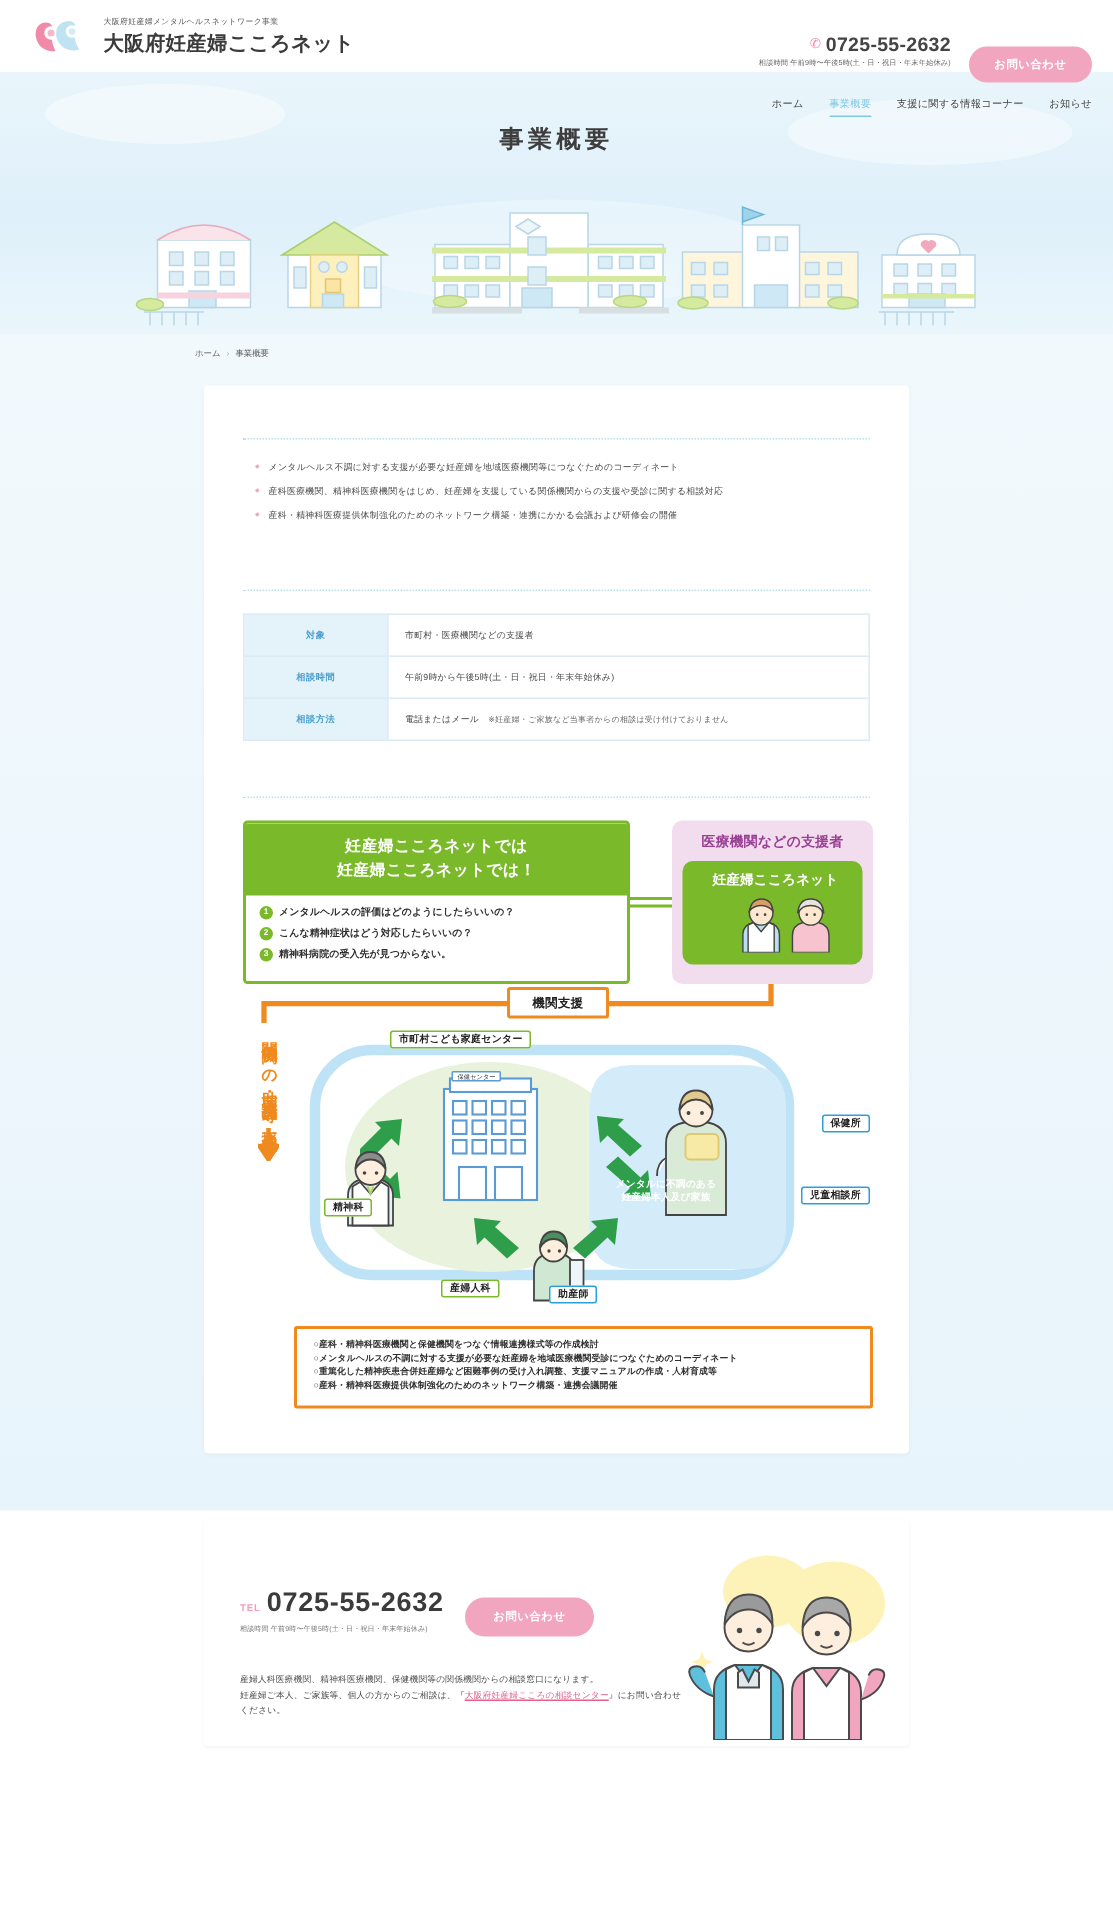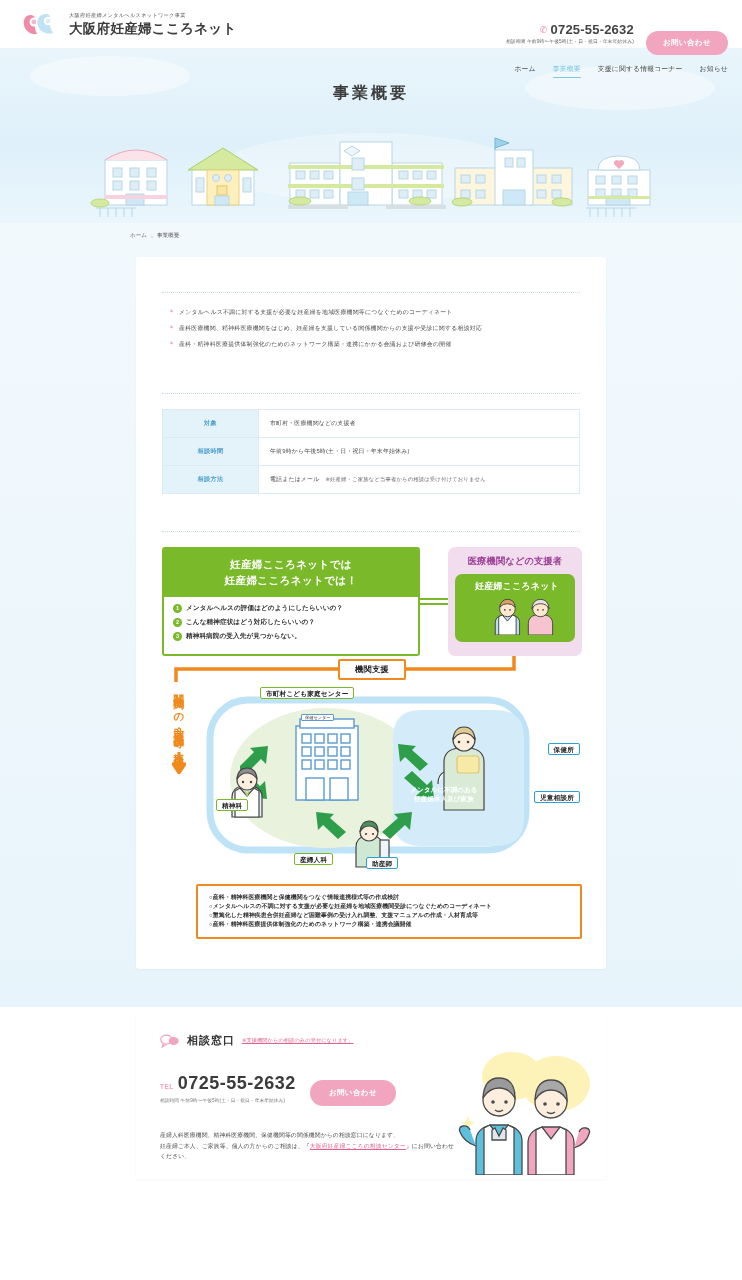--- a/index.html
+++ b/index.html
@@ -577,29 +577,20 @@
           </div>
         </div>
 
       </div>
     </div>
   </div>
 
 
   <div class="contact-section">
     <div class="contact-card">
-      <div class="cc-head">
-        <svg viewBox="0 0 22 16" style="width:20px;height:15px">
-          <ellipse cx="7" cy="7" rx="6.2" ry="5" fill="none" stroke="#f2a5bf" stroke-width="1.4"></ellipse>
-          <path d="M4 11 l-1.5 4 l4.5 -2.6" fill="none" stroke="#f2a5bf" stroke-width="1.4"></path>
-          <ellipse cx="15" cy="8.5" rx="5.5" ry="4.4" fill="#f2a5bf"></ellipse>
-        </svg>
-        <span class="cc-title">相談窓口</span>
-        <span class="cc-note">※支援機関からの相談のみの受付になります。</span>
-      </div>
 
       <div class="cc-tel-row">
         <div>
           <div class="cc-tel">
             <span class="lbl">TEL</span>
             <span>0725-55-2632</span>
           </div>
           <div class="cc-hours">相談時間 午前9時〜午後5時(土・日・祝日・年末年始休み)</div>
         </div>
         <button class="contact-btn" style="padding:8px 19px;margin-bottom:10px">お問い合わせ</button>

